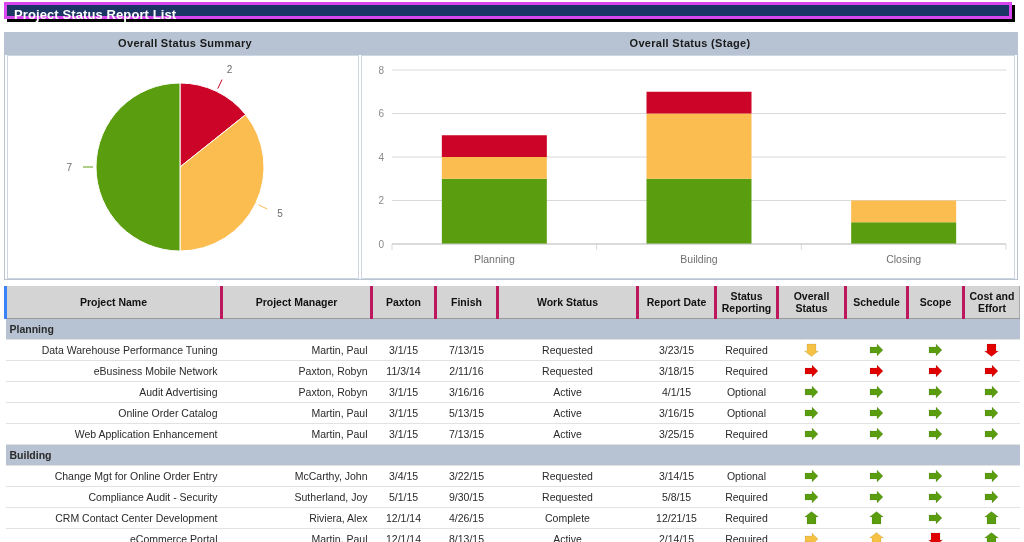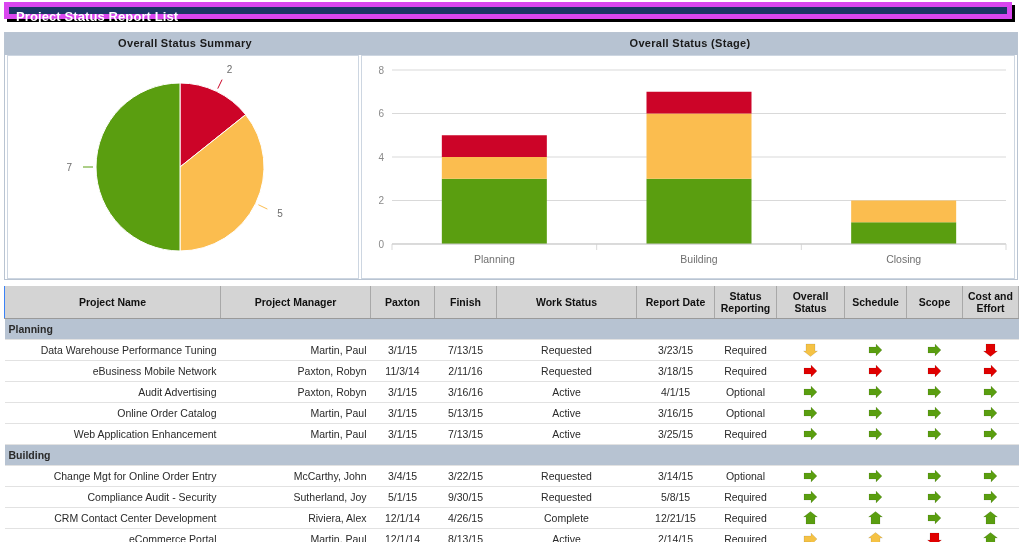--- a/index.html
+++ b/index.html
@@ -22,21 +22,21 @@
     width: 1024px;
     height: 26px;
   }
   #titlebar {
     position: absolute;
     left: 4px;
     top: 2px;
     width: 1008px;
     height: 17px;
     background: #1b3665;
-    border: 5px solid #d946ef;
+    border: 3px solid #d946ef;
     box-shadow: 3px 3px 0 #000000;
     box-sizing: border-box;
   }
   #titlebar-text {
     position: absolute;
     left: 7px;
     top: 2px;
     color: #ffffff;
     font-size: 13px;
     font-weight: bold;
@@ -97,34 +97,34 @@
     margin: 6px 4px 0 4px;
     width: 1014px;
   }
   table#grid {
     border-collapse: collapse;
     width: 1014px;
     table-layout: fixed;
   }
   table#grid th {
     background: #d4d4d4;
-    border-left: 1px solid #be185d;
+    border-left: 3px solid #be185d;
     border-right: 1px solid #a8a8a8;
     border-bottom: 1px solid #9a9a9a;
     font-size: 10.5px;
     font-weight: bold;
     color: #111111;
     padding: 4px 3px;
     text-align: center;
     vertical-align: middle;
     line-height: 1.15;
     height: 26px;
     box-sizing: border-box;
   }
-  table#grid th.first { border-left: 1px solid #3b82f6; }
+  table#grid th.first { border-left: 3px solid #3b82f6; }
   table#grid td {
     border-bottom: 1px solid #e2e2e2;
     font-size: 10.5px;
     color: #2a2a2a;
     padding: 2px 4px;
     height: 16px;
     white-space: nowrap;
     overflow: hidden;
   }
   tr.group-row td {

